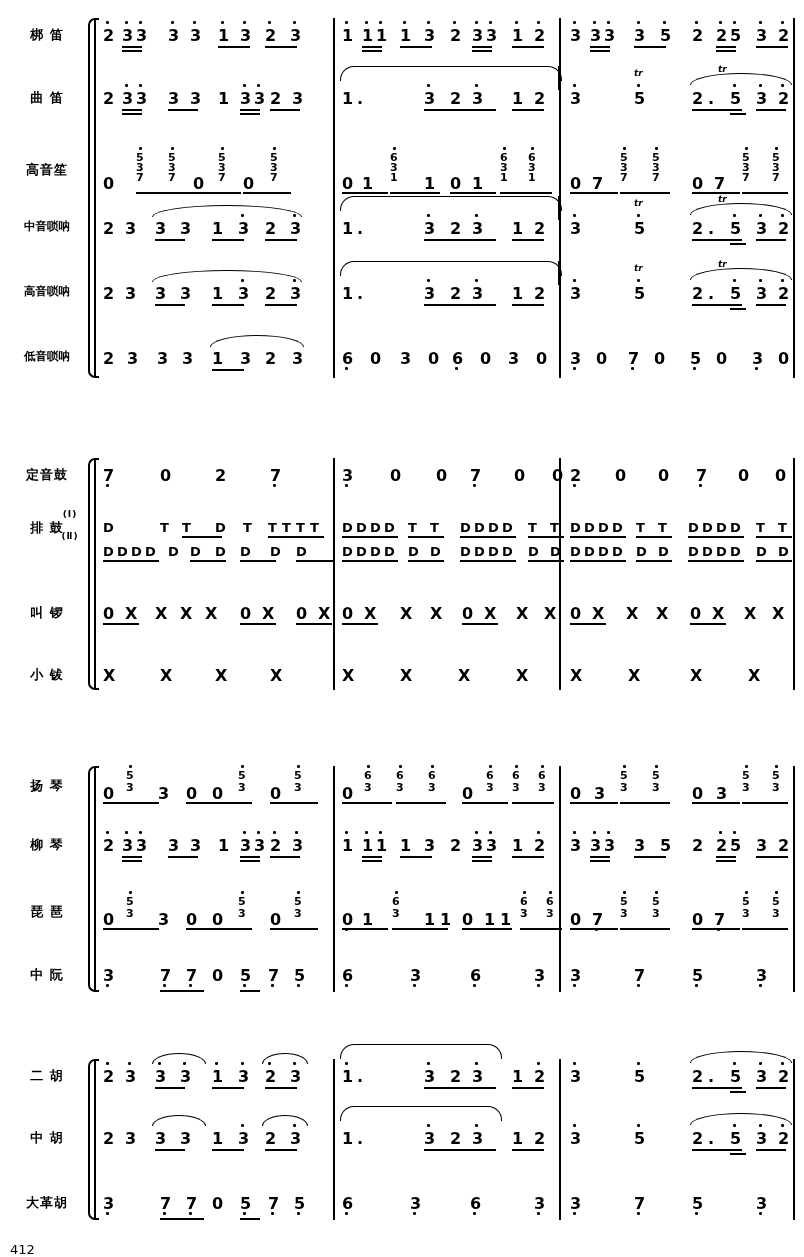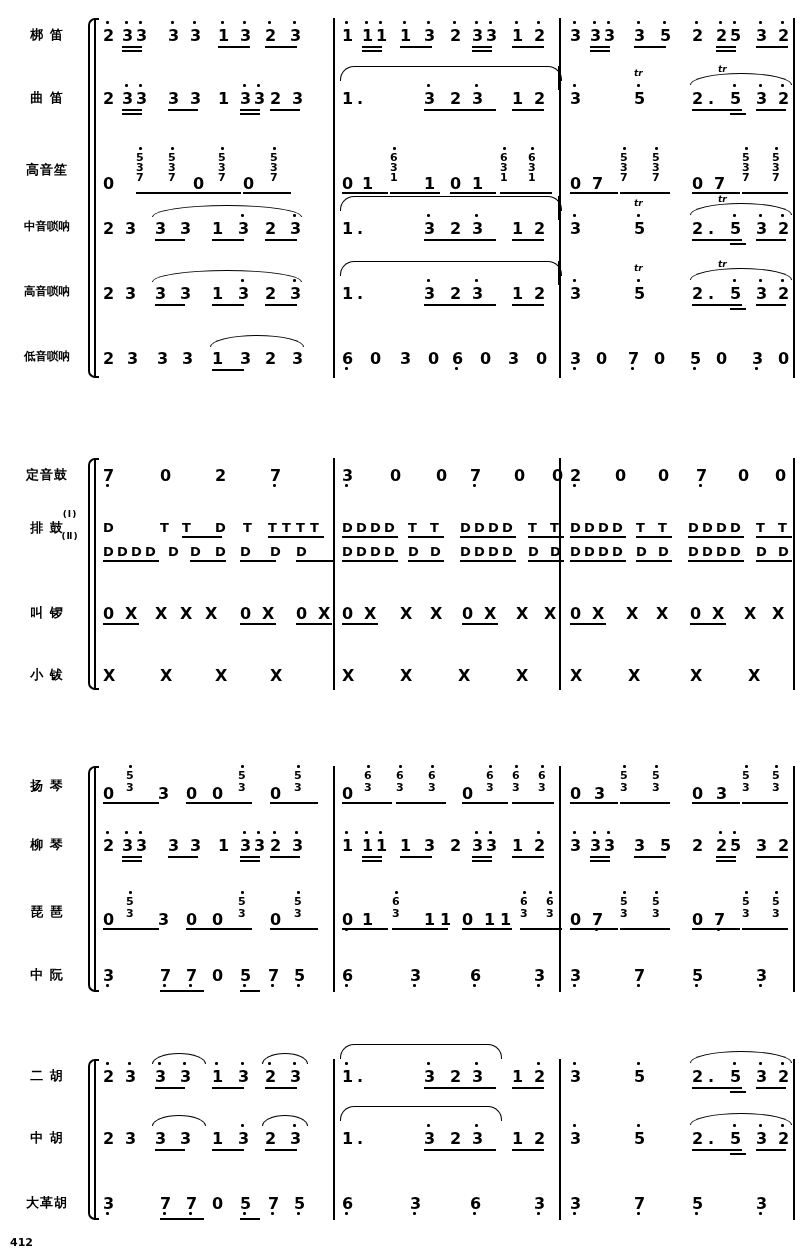--- a/index.html
+++ b/index.html
@@ -88,24 +88,24 @@
   .tie-long {
     position: absolute;
     border-top: 1.4px solid #000;
     border-left: 1.4px solid #000;
     border-right: 1.4px solid #000;
     border-radius: 14px 14px 0 0;
   }
   .page-number {
     position: absolute;
     left: 10px;
-    bottom: 8px;
+    bottom: 0;
     font-family: "DejaVu Sans", sans-serif;
-    font-size: 11px;
-    font-weight: bold;
+    font-size: 13px;
+    font-weight: normal;
   }
 </style>
 </head>
 <body>
 
 <div id="score">
     <div class="inst-label" style="top: 26px;">梆 笛</div>
     <div class="inst-label" style="top: 89px;">曲 笛</div>
     <div class="inst-label" style="top: 161px;">高音笙</div>
     <div class="inst-label small" style="top: 219px;">中音唢呐</div>

